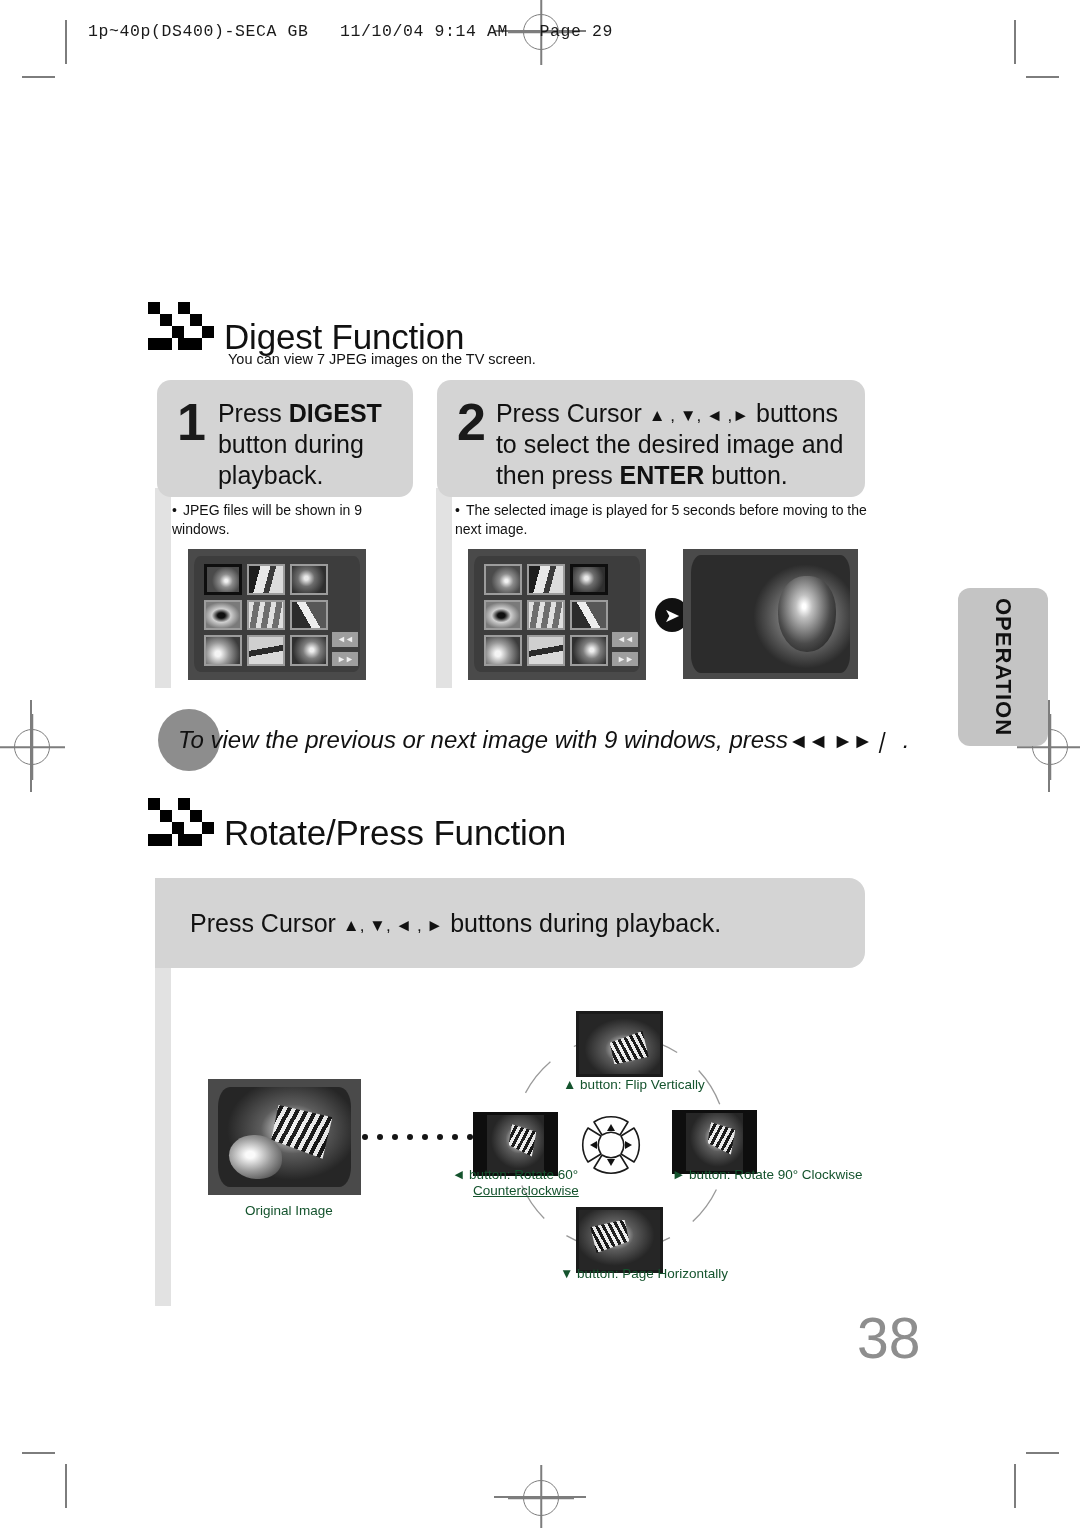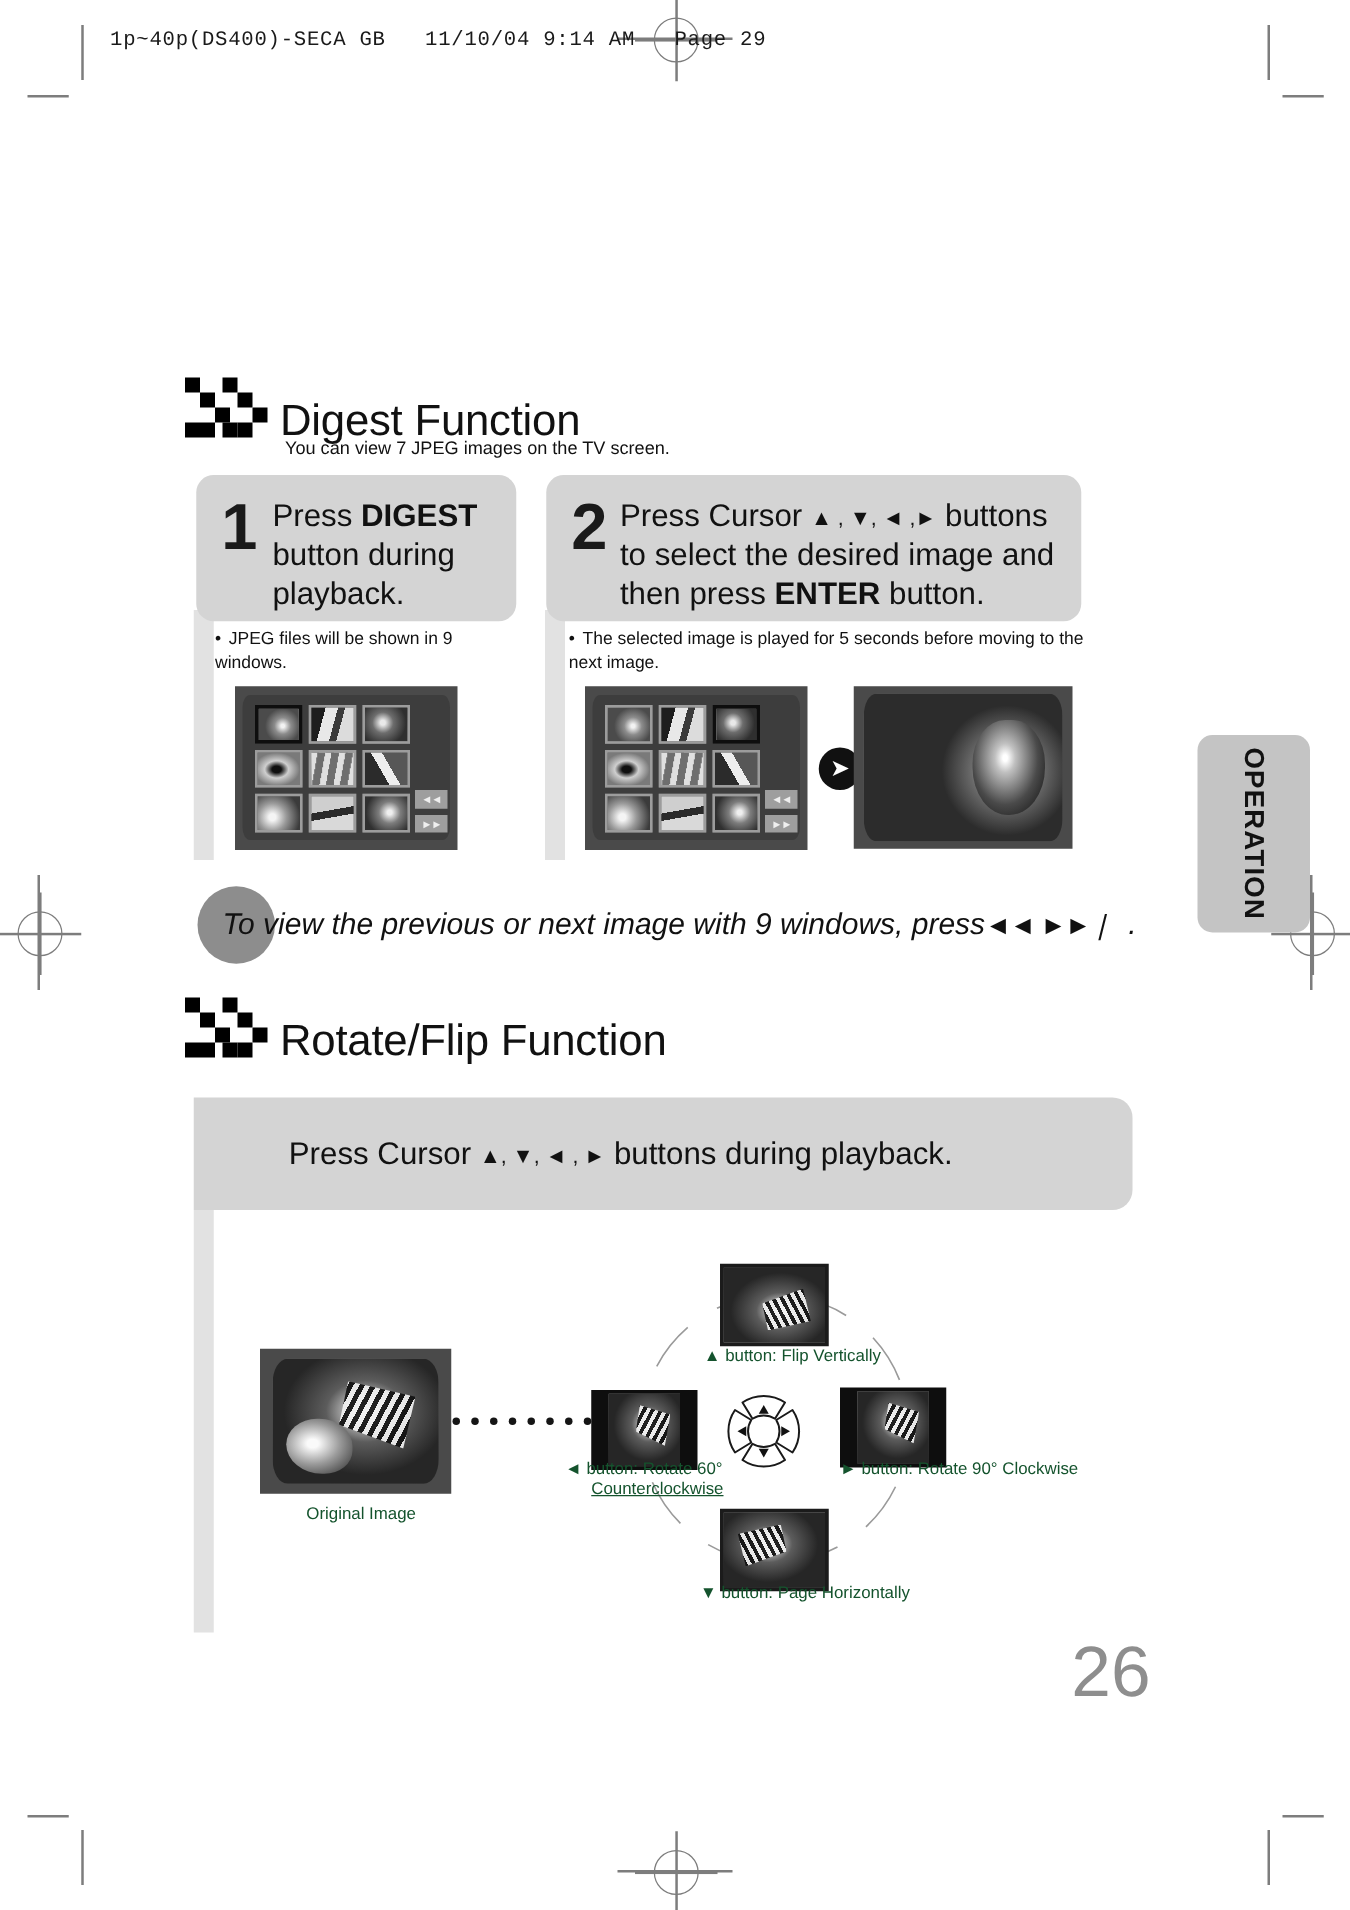--- a/index.html
+++ b/index.html
@@ -327,24 +327,24 @@
         <i style="left:12px;top:12px"></i>
         <i style="left:24px;top:24px"></i>
       <i style="left:12px;top:36px"></i>
         <i style="left:0px;top:36px"></i>
       <i style="left:30px;top:0px"></i>
         <i style="left:42px;top:12px"></i>
         <i style="left:54px;top:24px"></i>
       <i style="left:42px;top:36px"></i>
         <i style="left:30px;top:36px"></i>
     </div>
-    <div class="sec-title">Rotate/Flip Function</div>
-  </div>
-
-  <div class="banner" style="left:155px;top:878px;width:710px;height:90px;padding-left:41px;">
+    <div class="sec-title">Rotate/Press Function</div>
+  </div>
+
+  <div class="banner" style="left:155px;top:878px;width:710px;height:90px;">
     <div class="t">
       <span>Press Cursor </span><span class="ar">▲, ▼, ◄ , ►</span><span> buttons during playback.</span>
     </div>
   </div>
 
   <svg class="arcsvg" width="1080" height="1528">
     <circle cx="620" cy="1143" r="107" fill="none" stroke="#9a9a9a" stroke-width="1.3" stroke-dasharray="40 28 40 28 40 28 40 28" stroke-dashoffset="20"></circle>
   </svg>
 
   <div class="origtv" style="left:208px;top:1079px;width:153px;height:116px;">
@@ -399,15 +399,15 @@
       <polygon points="62,41 55,45 55,37"></polygon>
       <polygon points="41,62 37,55 45,55"></polygon>
       <polygon points="20,41 27,37 27,45"></polygon>
     </g>
   </svg>
 
   <div class="optab" style="left:958px;top:588px;width:90px;height:158px;">
     <span>OPERATION</span>
   </div>
 
-  <div class="pageno" style="left:857px;top:1305px;">26</div>
+  <div class="pageno" style="left:857px;top:1305px;">38</div>
 
 </div>
 
 </body></html>

